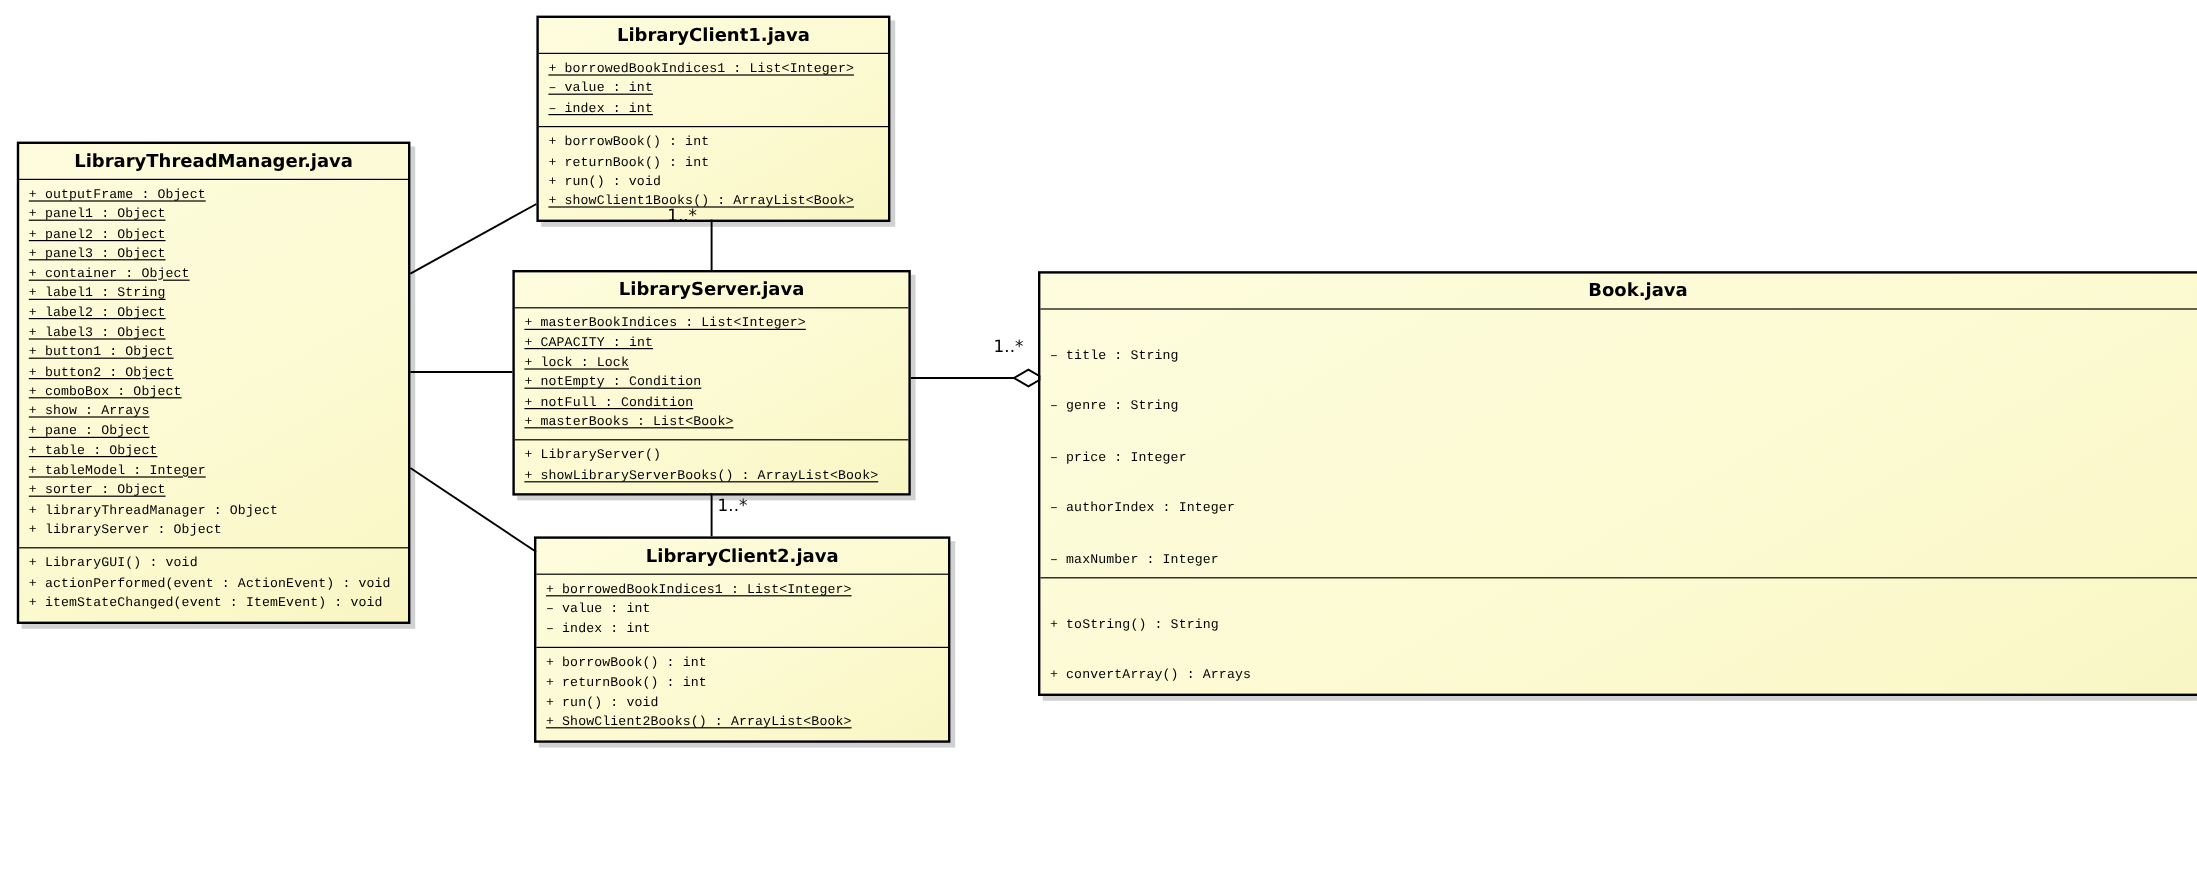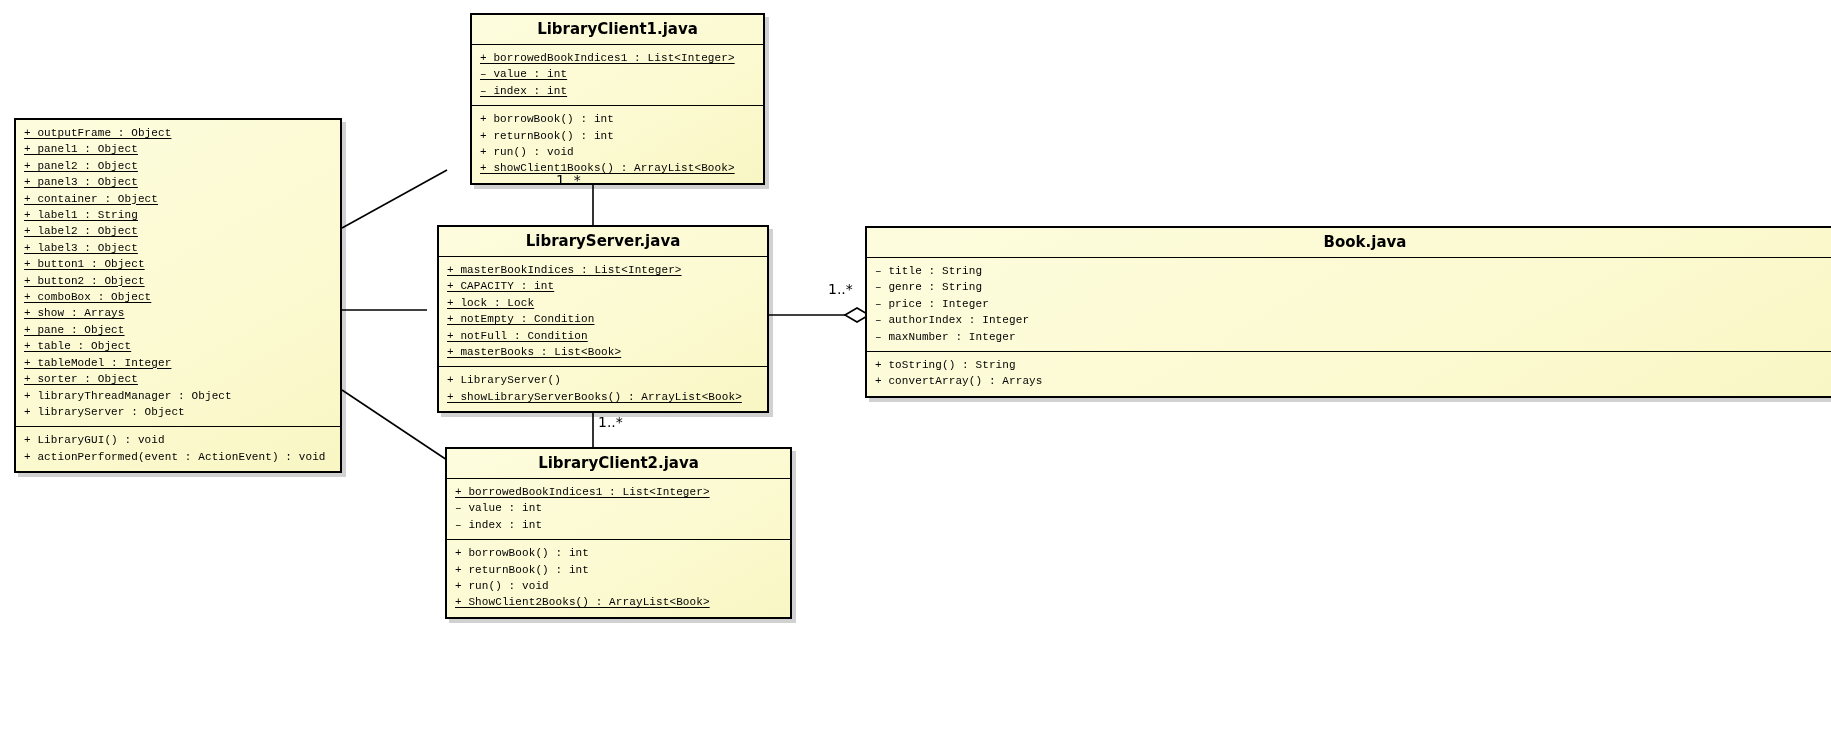--- a/index.html
+++ b/index.html
@@ -82,27 +82,27 @@
     position: absolute;
     z-index: 3;
     font-size: 14px;
     color: #000000;
     white-space: nowrap;
     font-family: "DejaVu Sans", "Liberation Sans", sans-serif;
   }
 
   
   #class-LibraryThreadManager { left: 14px;  top: 118px; width: 328px; }
-  #class-LibraryClient1       { left: 470px; top: 13px;  width: 295px; }
-  #class-LibraryServer        { left: 437px; top: 225px; width: 332px; }
+  #class-LibraryClient1       { left: 447px; top: 13px;  width: 295px; }
+  #class-LibraryServer        { left: 427px; top: 225px; width: 332px; }
   #class-LibraryClient2       { left: 445px; top: 447px; width: 347px; }
   #class-Book                 { left: 865px; top: 226px; width: 1000px; }
 
   
-  #class-Book .uml-member { overflow: visible; }
+  #class-Book .uml-member { overflow: visible; margin-top: 26px; }
 </style>
 </head>
 <body>
 
 <div id="canvas">
 
   <svg id="edges" viewBox="0 0 1831 731" width="1831" height="731" xmlns="http://www.w3.org/2000/svg">
 
     <line x1="342" y1="228" x2="447" y2="170" stroke="#000000" stroke-width="1.6"></line>
 
@@ -116,20 +116,21 @@
 
     <line x1="759" y1="315" x2="845" y2="315" stroke="#000000" stroke-width="1.6"></line>
     <polygon points="845,315 857,308 869,315 857,322" fill="#ffffff" stroke="#000000" stroke-width="1.6"></polygon>
   </svg>
 
   <span class="mult-label" style="left:556px; top:172px;">1..*</span>
   <span class="mult-label" style="left:828px; top:281px;">1..*</span>
   <span class="mult-label" style="left:598px; top:414px;">1..*</span>
 
   <div class="uml-class" id="class-LibraryThreadManager">
+    <div class="uml-title">LibraryThreadManager.java</div>
     <div class="uml-compartment">
       <span class="uml-member static">+ outputFrame : Object</span>
       <span class="uml-member static">+ panel1 : Object</span>
       <span class="uml-member static">+ panel2 : Object</span>
       <span class="uml-member static">+ panel3 : Object</span>
       <span class="uml-member static">+ container : Object</span>
       <span class="uml-member static">+ label1 : String</span>
       <span class="uml-member static">+ label2 : Object</span>
       <span class="uml-member static">+ label3 : Object</span>
       <span class="uml-member static">+ button1 : Object</span>
@@ -139,20 +140,21 @@
       <span class="uml-member static">+ pane : Object</span>
       <span class="uml-member static">+ table : Object</span>
       <span class="uml-member static">+ tableModel : Integer</span>
       <span class="uml-member static">+ sorter : Object</span>
       <span class="uml-member">+ libraryThreadManager : Object</span>
       <span class="uml-member">+ libraryServer : Object</span>
     </div>
     <div class="uml-compartment">
       <span class="uml-member">+ LibraryGUI() : void</span>
       <span class="uml-member">+ actionPerformed(event : ActionEvent) : void</span>
+      <span class="uml-member">+ itemStateChanged(event : ItemEvent) : void</span>
     </div>
   </div>
 
   <div class="uml-class" id="class-LibraryClient1">
     <div class="uml-title">LibraryClient1.java</div>
     <div class="uml-compartment">
       <span class="uml-member static">+ borrowedBookIndices1 : List&lt;Integer&gt;</span>
       <span class="uml-member static">– value : int</span>
       <span class="uml-member static">– index : int</span>
     </div>

